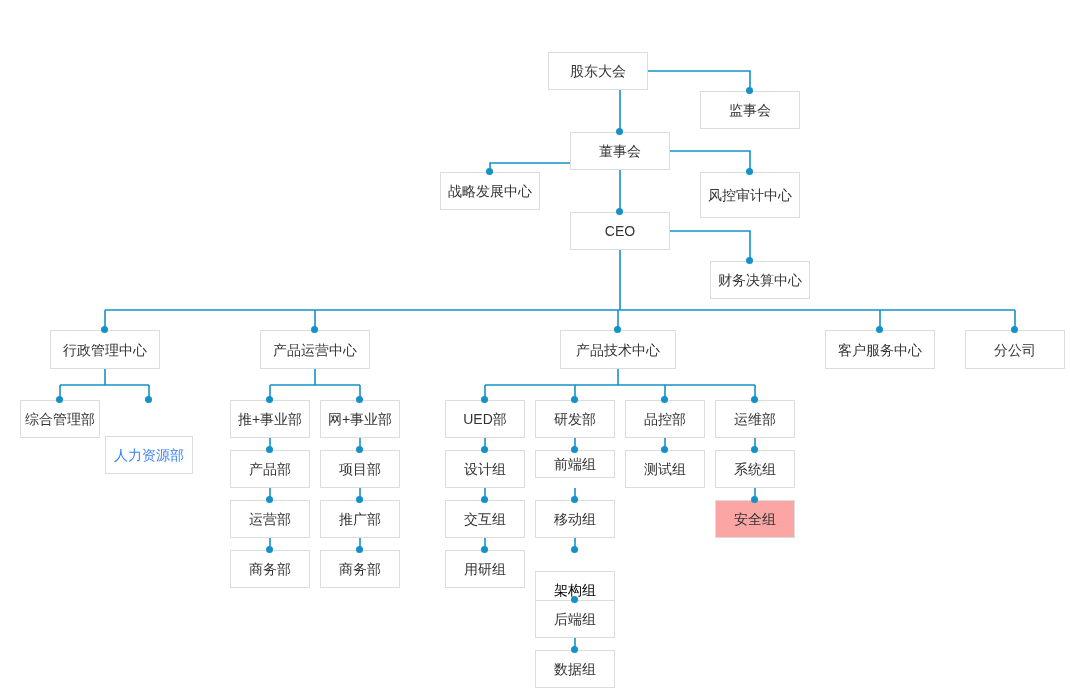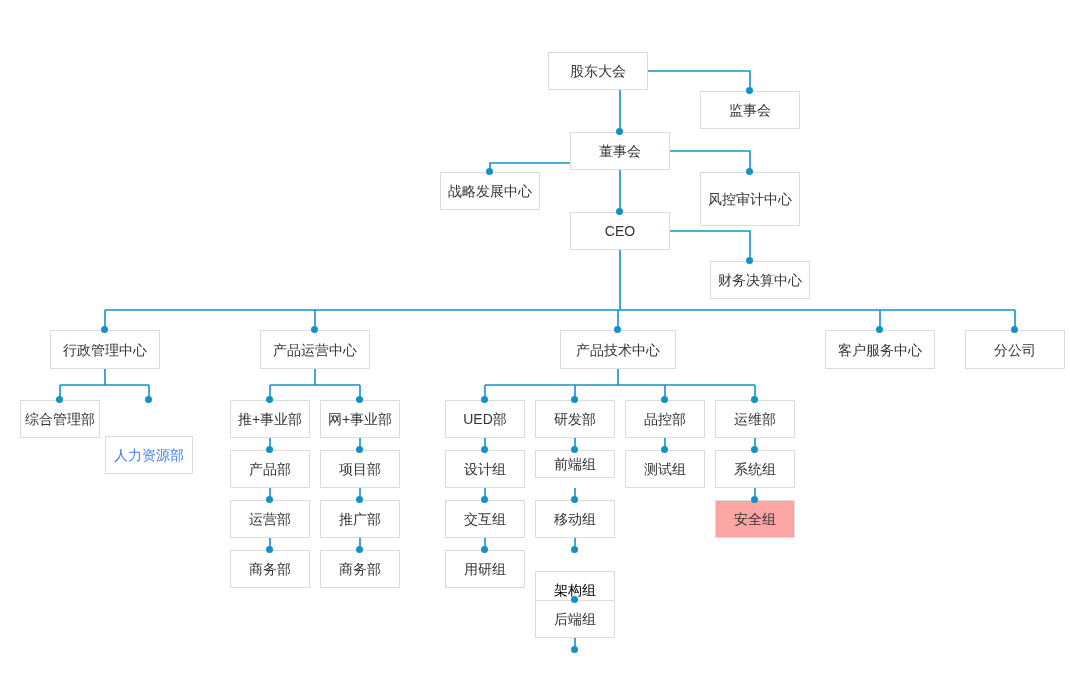--- a/index.html
+++ b/index.html
@@ -94,21 +94,21 @@
       <path d="M 575 588 L 575 600" fill="none" stroke="#1491c8" stroke-width="1.6"></path>
       <path d="M 575 638 L 575 650" fill="none" stroke="#1491c8" stroke-width="1.6"></path>
       <path d="M 665 438 L 665 450" fill="none" stroke="#1491c8" stroke-width="1.6"></path>
       <path d="M 755 438 L 755 450" fill="none" stroke="#1491c8" stroke-width="1.6"></path>
       <path d="M 755 488 L 755 500" fill="none" stroke="#1491c8" stroke-width="1.6"></path>
     </svg>
 <div class="node" style="left: 548px; top: 52px; width: 100px; height: 38px; border-color: rgb(220, 220, 220); background: rgb(255, 255, 255); color: rgb(51, 51, 51);">股东大会</div>
     <div class="node" style="left: 700px; top: 91px; width: 100px; height: 38px; border-color: rgb(220, 220, 220); background: rgb(255, 255, 255); color: rgb(51, 51, 51);">监事会</div>
     <div class="node" style="left: 570px; top: 132px; width: 100px; height: 38px; border-color: rgb(220, 220, 220); background: rgb(255, 255, 255); color: rgb(51, 51, 51);">董事会</div>
     <div class="node" style="left: 440px; top: 172px; width: 100px; height: 38px; border-color: rgb(220, 220, 220); background: rgb(255, 255, 255); color: rgb(51, 51, 51);">战略发展中心</div>
-    <div class="node" style="left: 700px; top: 172px; width: 100px; height: 54px; border-color: rgb(220, 220, 220); background: rgb(255, 255, 255); color: rgb(51, 51, 51);">风控审计中心</div>
+    <div class="node" style="left: 700px; top: 172px; width: 100px; height: 46px; border-color: rgb(220, 220, 220); background: rgb(255, 255, 255); color: rgb(51, 51, 51);">风控审计中心</div>
     <div class="node" style="left: 570px; top: 212px; width: 100px; height: 38px; border-color: rgb(220, 220, 220); background: rgb(255, 255, 255); color: rgb(51, 51, 51);">CEO</div>
     <div class="node" style="left: 700px; top: 261px; width: 100px; height: 38px; border-color: rgb(220, 220, 220); background: rgb(255, 255, 255); color: rgb(51, 51, 51); margin-left: 10px;">财务决算中心</div>
     <div class="node" style="left: 50px; top: 330px; width: 110px; height: 39px; border-color: rgb(220, 220, 220); background: rgb(255, 255, 255); color: rgb(51, 51, 51);">行政管理中心</div>
     <div class="node" style="left: 260px; top: 330px; width: 110px; height: 39px; border-color: rgb(220, 220, 220); background: rgb(255, 255, 255); color: rgb(51, 51, 51);">产品运营中心</div>
     <div class="node" style="left: 560px; top: 330px; width: 116px; height: 39px; border-color: rgb(220, 220, 220); background: rgb(255, 255, 255); color: rgb(51, 51, 51);">产品技术中心</div>
     <div class="node" style="left: 825px; top: 330px; width: 110px; height: 39px; border-color: rgb(220, 220, 220); background: rgb(255, 255, 255); color: rgb(51, 51, 51);">客户服务中心</div>
     <div class="node" style="left: 965px; top: 330px; width: 100px; height: 39px; border-color: rgb(220, 220, 220); background: rgb(255, 255, 255); color: rgb(51, 51, 51);">分公司</div>
     <div class="node" style="left: 20px; top: 400px; width: 80px; height: 38px; border-color: rgb(220, 220, 220); background: rgb(255, 255, 255); color: rgb(51, 51, 51);">综合管理部</div>
     <div class="node" style="left: 105px; top: 400px; width: 88px; height: 38px; border-color: rgb(220, 220, 220); background: rgb(255, 255, 255); color: #3b82f6; margin-top: 36px;">人力资源部</div>
     <div class="node" style="left: 230px; top: 400px; width: 80px; height: 38px; border-color: rgb(220, 220, 220); background: rgb(255, 255, 255); color: rgb(51, 51, 51);">推+事业部</div>
@@ -126,20 +126,21 @@
     <div class="node" style="left: 445px; top: 450px; width: 80px; height: 38px; border-color: rgb(220, 220, 220); background: rgb(255, 255, 255); color: rgb(51, 51, 51);">设计组</div>
     <div class="node" style="left: 535px; top: 450px; width: 80px; height: 28px; border-color: rgb(220, 220, 220); background: rgb(255, 255, 255); color: rgb(51, 51, 51);">前端组</div>
     <div class="node" style="left: 625px; top: 450px; width: 80px; height: 38px; border-color: rgb(220, 220, 220); background: rgb(255, 255, 255); color: rgb(51, 51, 51);">测试组</div>
     <div class="node" style="left: 715px; top: 450px; width: 80px; height: 38px; border-color: rgb(220, 220, 220); background: rgb(255, 255, 255); color: rgb(51, 51, 51);">系统组</div>
     <div class="node" style="left: 445px; top: 500px; width: 80px; height: 38px; border-color: rgb(220, 220, 220); background: rgb(255, 255, 255); color: rgb(51, 51, 51);">交互组</div>
     <div class="node" style="left: 535px; top: 500px; width: 80px; height: 38px; border-color: rgb(220, 220, 220); background: rgb(255, 255, 255); color: rgb(51, 51, 51);">移动组</div>
     <div class="node" style="left: 715px; top: 500px; width: 80px; height: 38px; border-color: rgb(220, 220, 220); background: #fca5a5; color: rgb(51, 51, 51);">安全组</div>
     <div class="node" style="left: 445px; top: 550px; width: 80px; height: 38px; border-color: rgb(220, 220, 220); background: rgb(255, 255, 255); color: rgb(51, 51, 51);">用研组</div>
     <div class="node" style="left: 535px; top: 550px; width: 80px; height: 38px; border-color: rgb(220, 220, 220); background: rgb(255, 255, 255); color: #000000; margin-top: 21px;">架构组</div>
     <div class="node" style="left: 535px; top: 600px; width: 80px; height: 38px; border-color: rgb(220, 220, 220); background: rgb(255, 255, 255); color: rgb(51, 51, 51);">后端组</div>
+    <div class="node" style="left: 535px; top: 650px; width: 80px; height: 38px; border-color: rgb(220, 220, 220); background: rgb(255, 255, 255); color: rgb(51, 51, 51);">数据组</div>
     <span class="dot" style="left: 746px; top: 87px; background: rgb(20, 145, 200);"></span>
     <span class="dot" style="left: 616px; top: 128px; background: rgb(20, 145, 200);"></span>
     <span class="dot" style="left: 486px; top: 168px; background: rgb(20, 145, 200);"></span>
     <span class="dot" style="left: 746px; top: 168px; background: rgb(20, 145, 200);"></span>
     <span class="dot" style="left: 616px; top: 208px; background: rgb(20, 145, 200);"></span>
     <span class="dot" style="left: 746px; top: 257px; background: rgb(20, 145, 200);"></span>
     <span class="dot" style="left: 101px; top: 326px; background: rgb(20, 145, 200);"></span>
     <span class="dot" style="left: 311px; top: 326px; background: rgb(20, 145, 200);"></span>
     <span class="dot" style="left: 614px; top: 326px; background: rgb(20, 145, 200);"></span>
     <span class="dot" style="left: 876px; top: 326px; background: rgb(20, 145, 200);"></span>

